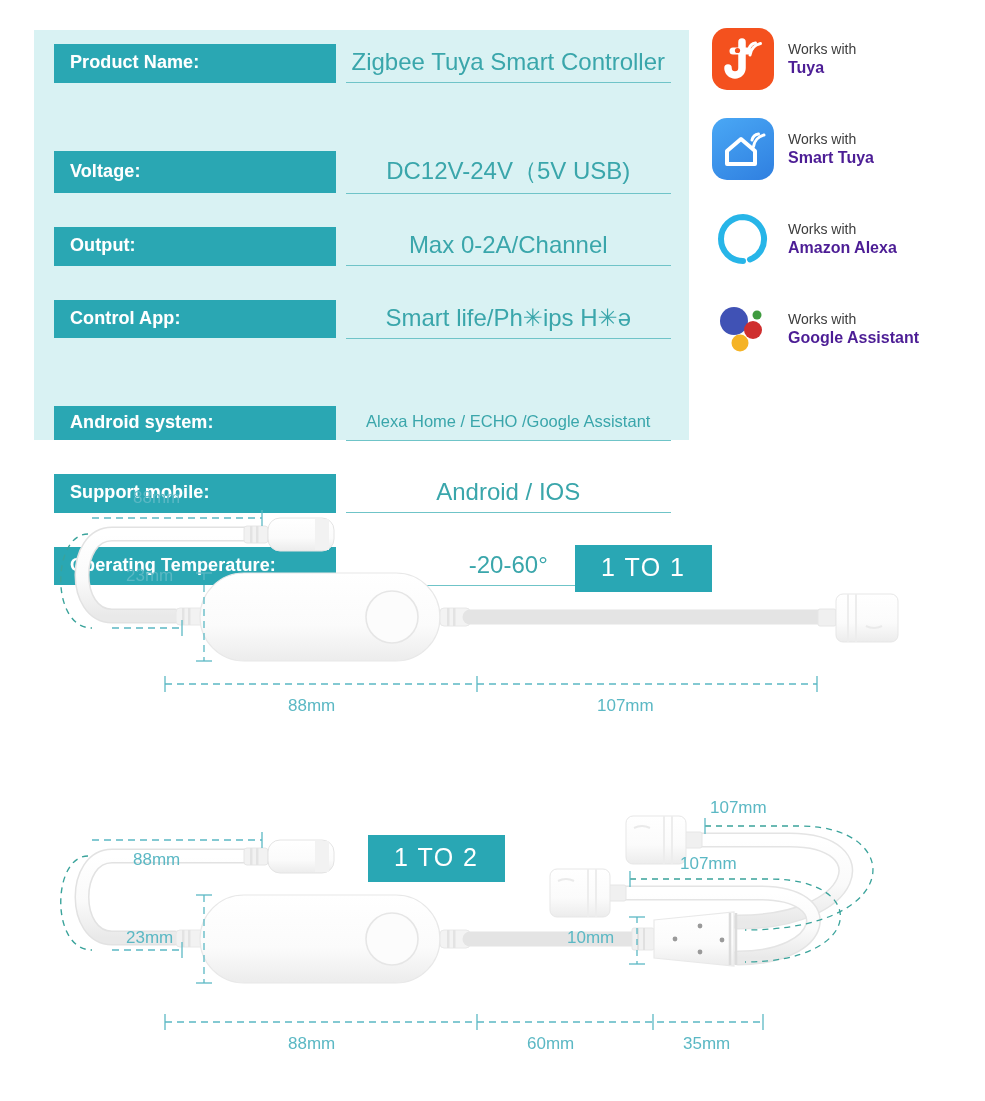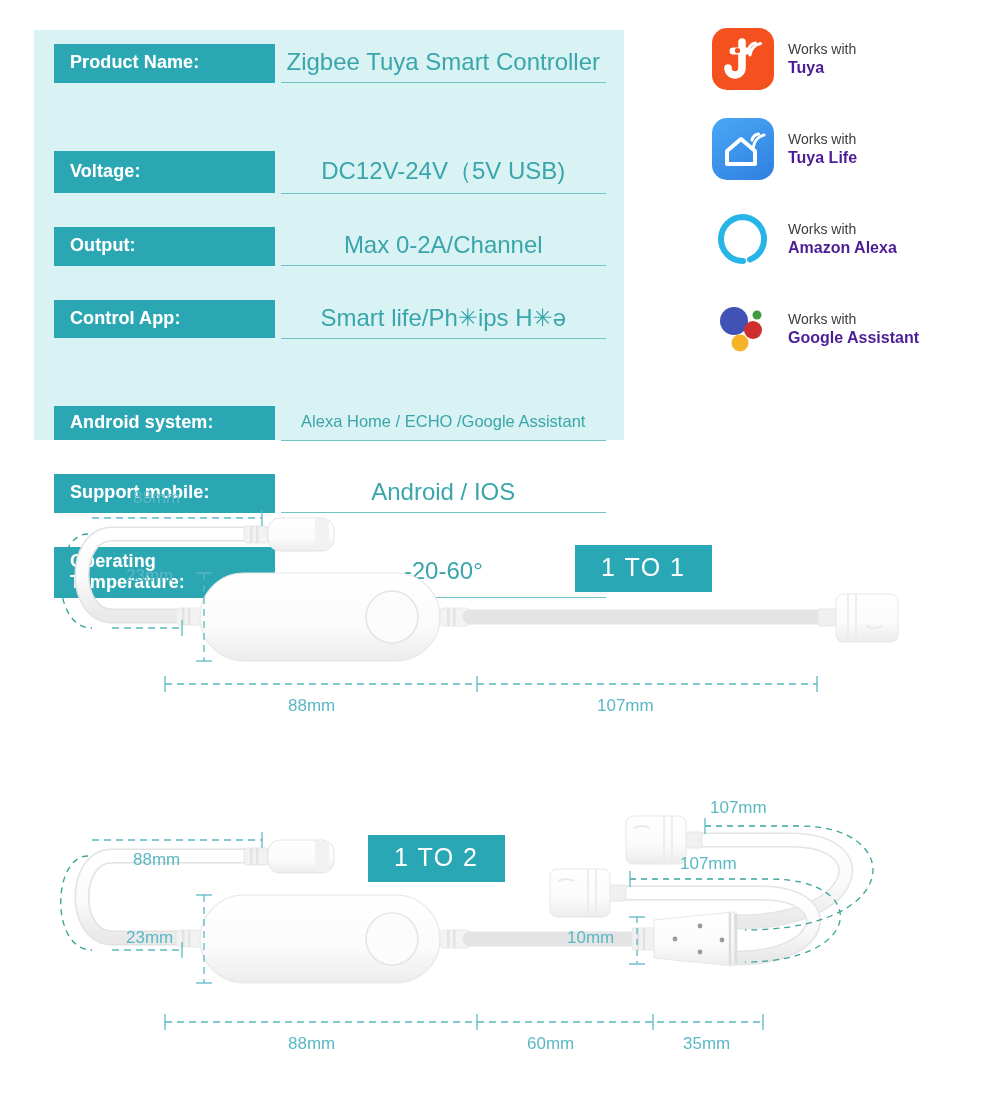--- a/index.html
+++ b/index.html
@@ -12,21 +12,21 @@
     font-family: "Liberation Sans", sans-serif;
     position: relative;
     overflow: hidden;
   }
 
   
   .spec-panel {
     position: absolute;
     left: 34px;
     top: 30px;
-    width: 590px;
+    width: 655px;
     height: 410px;
     background: #d9f2f3;
     padding: 14px 18px 14px 20px;
   }
   .spec-table { width: 100%; border-collapse: collapse; }
   .spec-row { height: 34px; }
   .spec-label {
     background: #2aa7b3;
     color: #ffffff;
     font-weight: bold;
@@ -178,21 +178,21 @@
   <div class="badge">
     <div class="badge-icon icon-smartlife">
       <svg width="62" height="62" viewBox="0 0 62 62">
         <path d="M15 33 L29 21 L43 33 L43 46 L15 46 Z" fill="none" stroke="#ffffff" stroke-width="4" stroke-linejoin="round" stroke-linecap="round"></path>
         <path d="M40 22 A8 8 0 0 1 46.5 16" fill="none" stroke="#ffffff" stroke-width="3" stroke-linecap="round"></path>
         <path d="M41.5 28.5 A14 14 0 0 1 52 17" fill="none" stroke="#ffffff" stroke-width="3" stroke-linecap="round"></path>
       </svg>
     </div>
     <div class="badge-text">
       <div class="badge-works">Works with</div>
-      <div class="badge-brand">Tuya Life</div>
+      <div class="badge-brand">Smart Tuya</div>
     </div>
   </div>
 
   <div class="badge">
     <div class="badge-icon">
       <svg width="62" height="62" viewBox="0 0 62 62">
         <path d="M31 53 A22 22 0 1 1 31 9 A22 22 0 0 1 38 51.5" fill="none" stroke="#27b5e8" stroke-width="6" stroke-linecap="round"></path>
       </svg>
     </div>
     <div class="badge-text">

